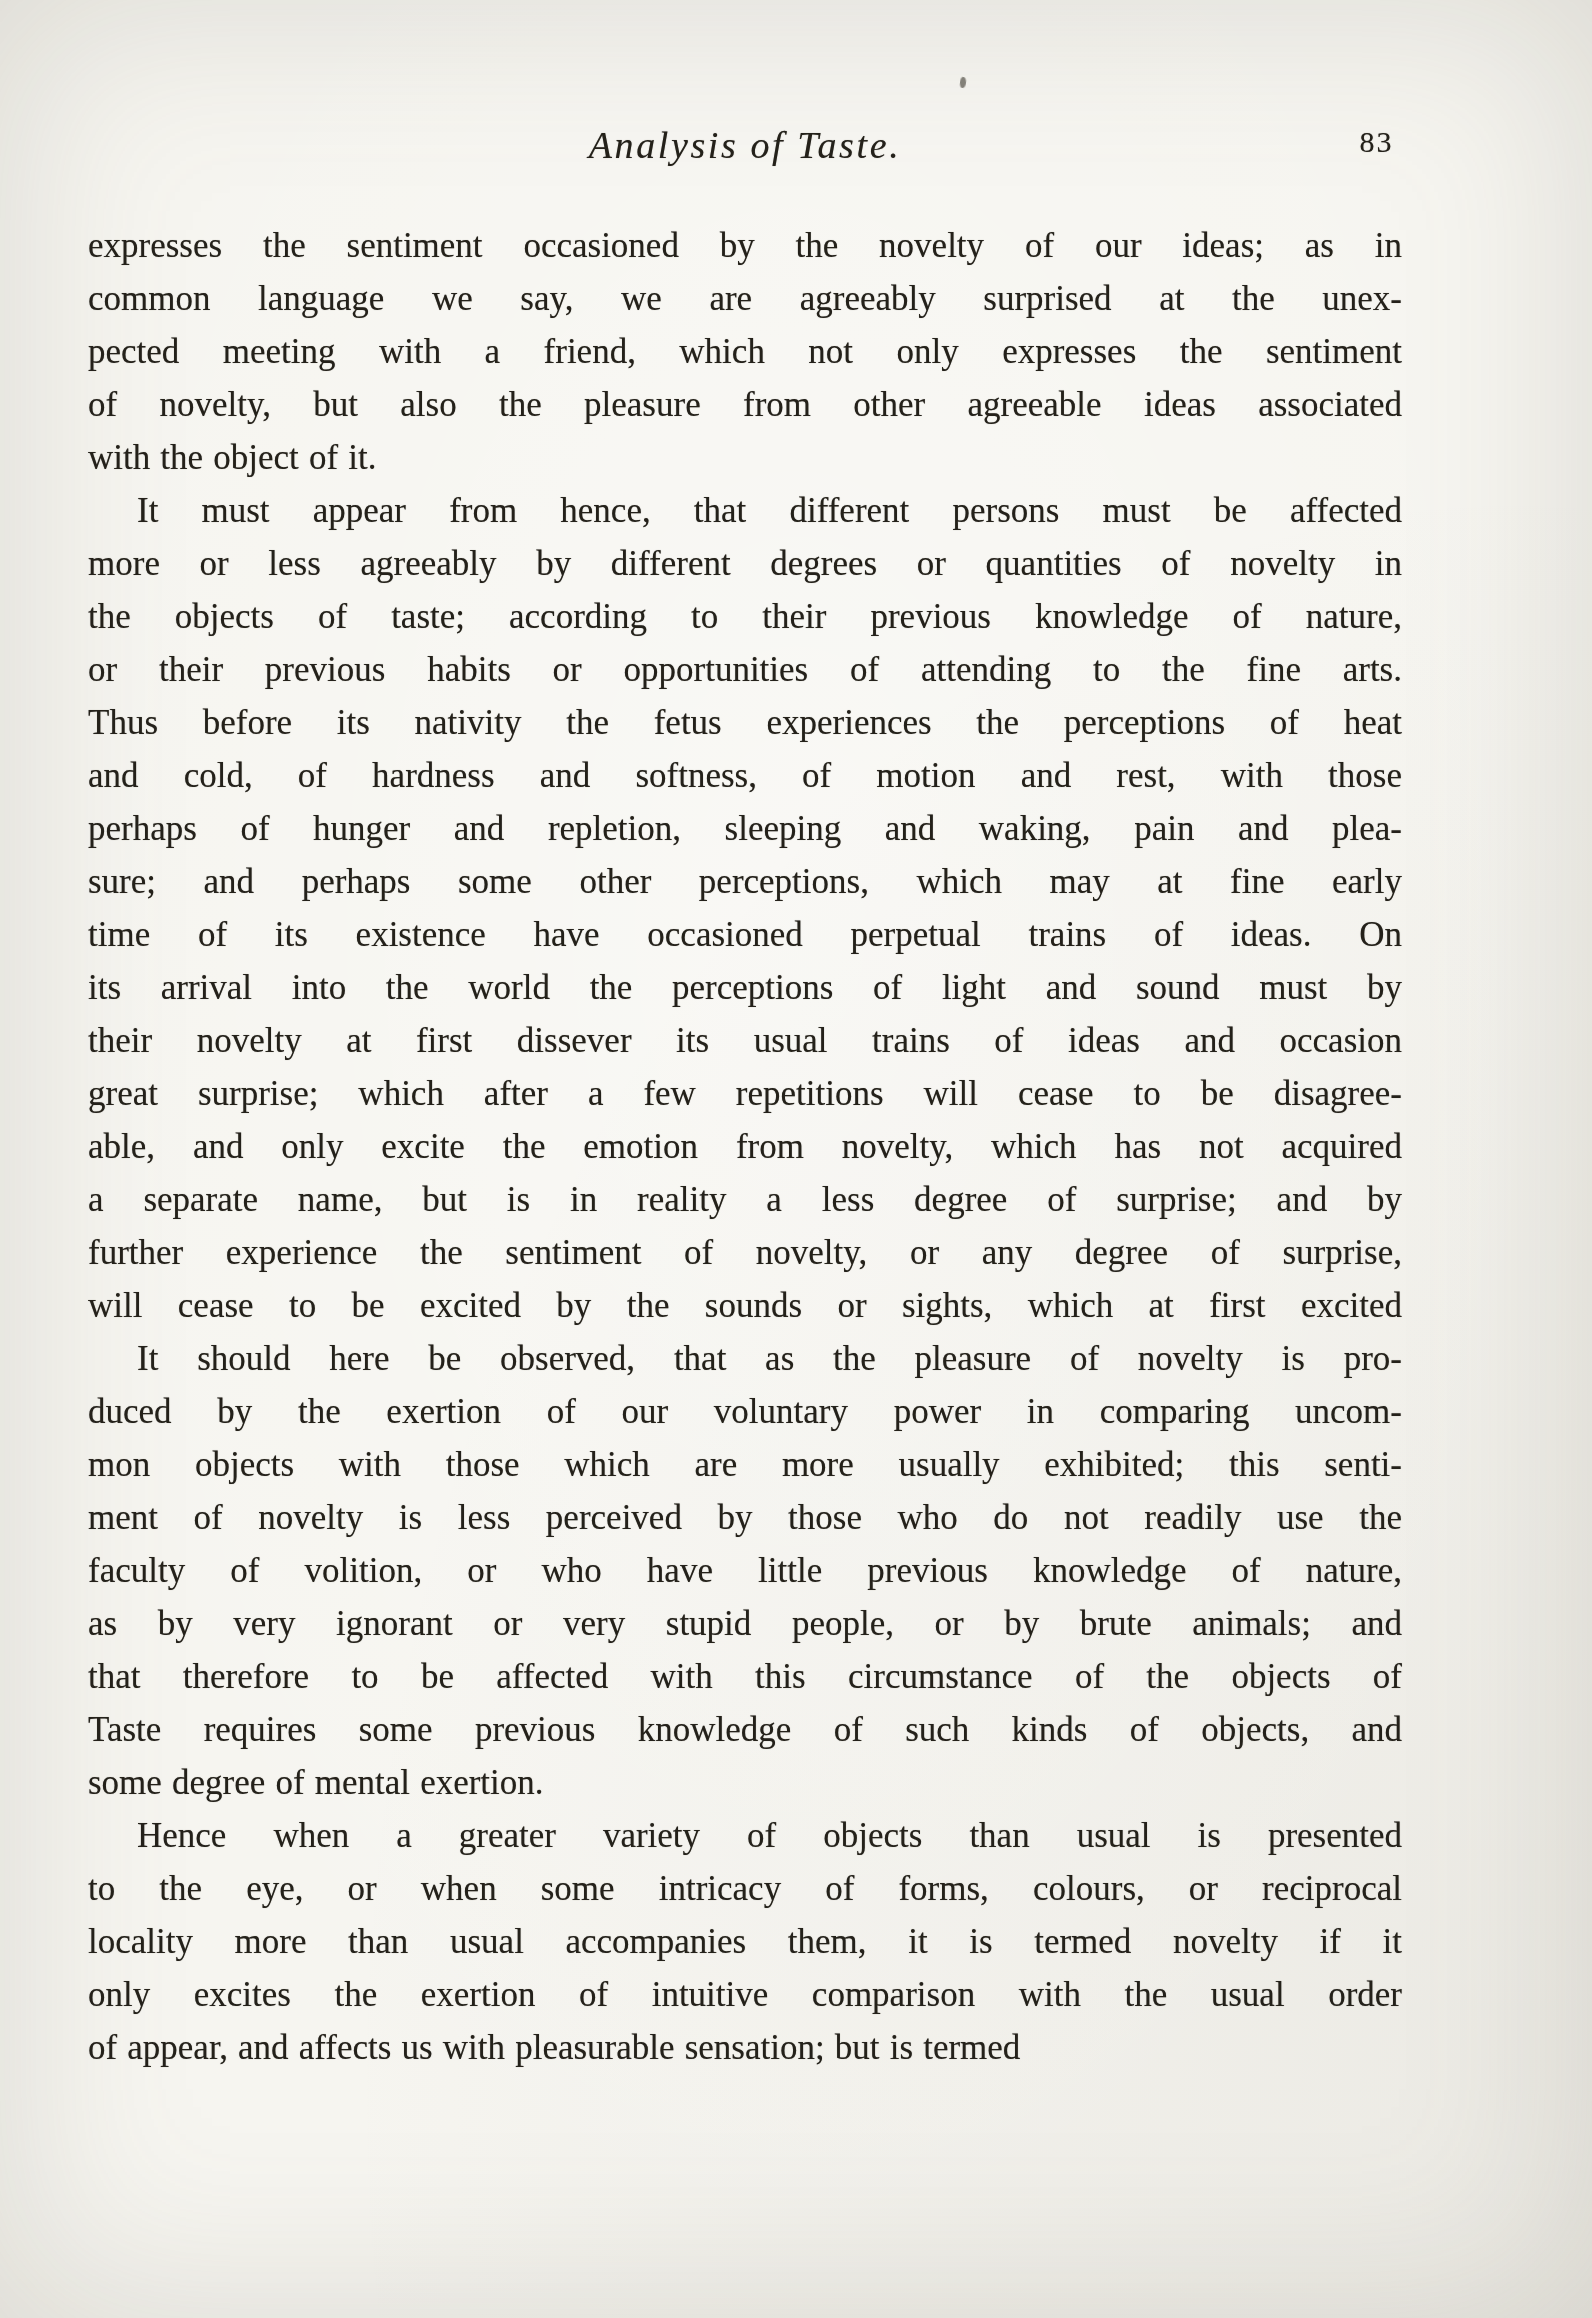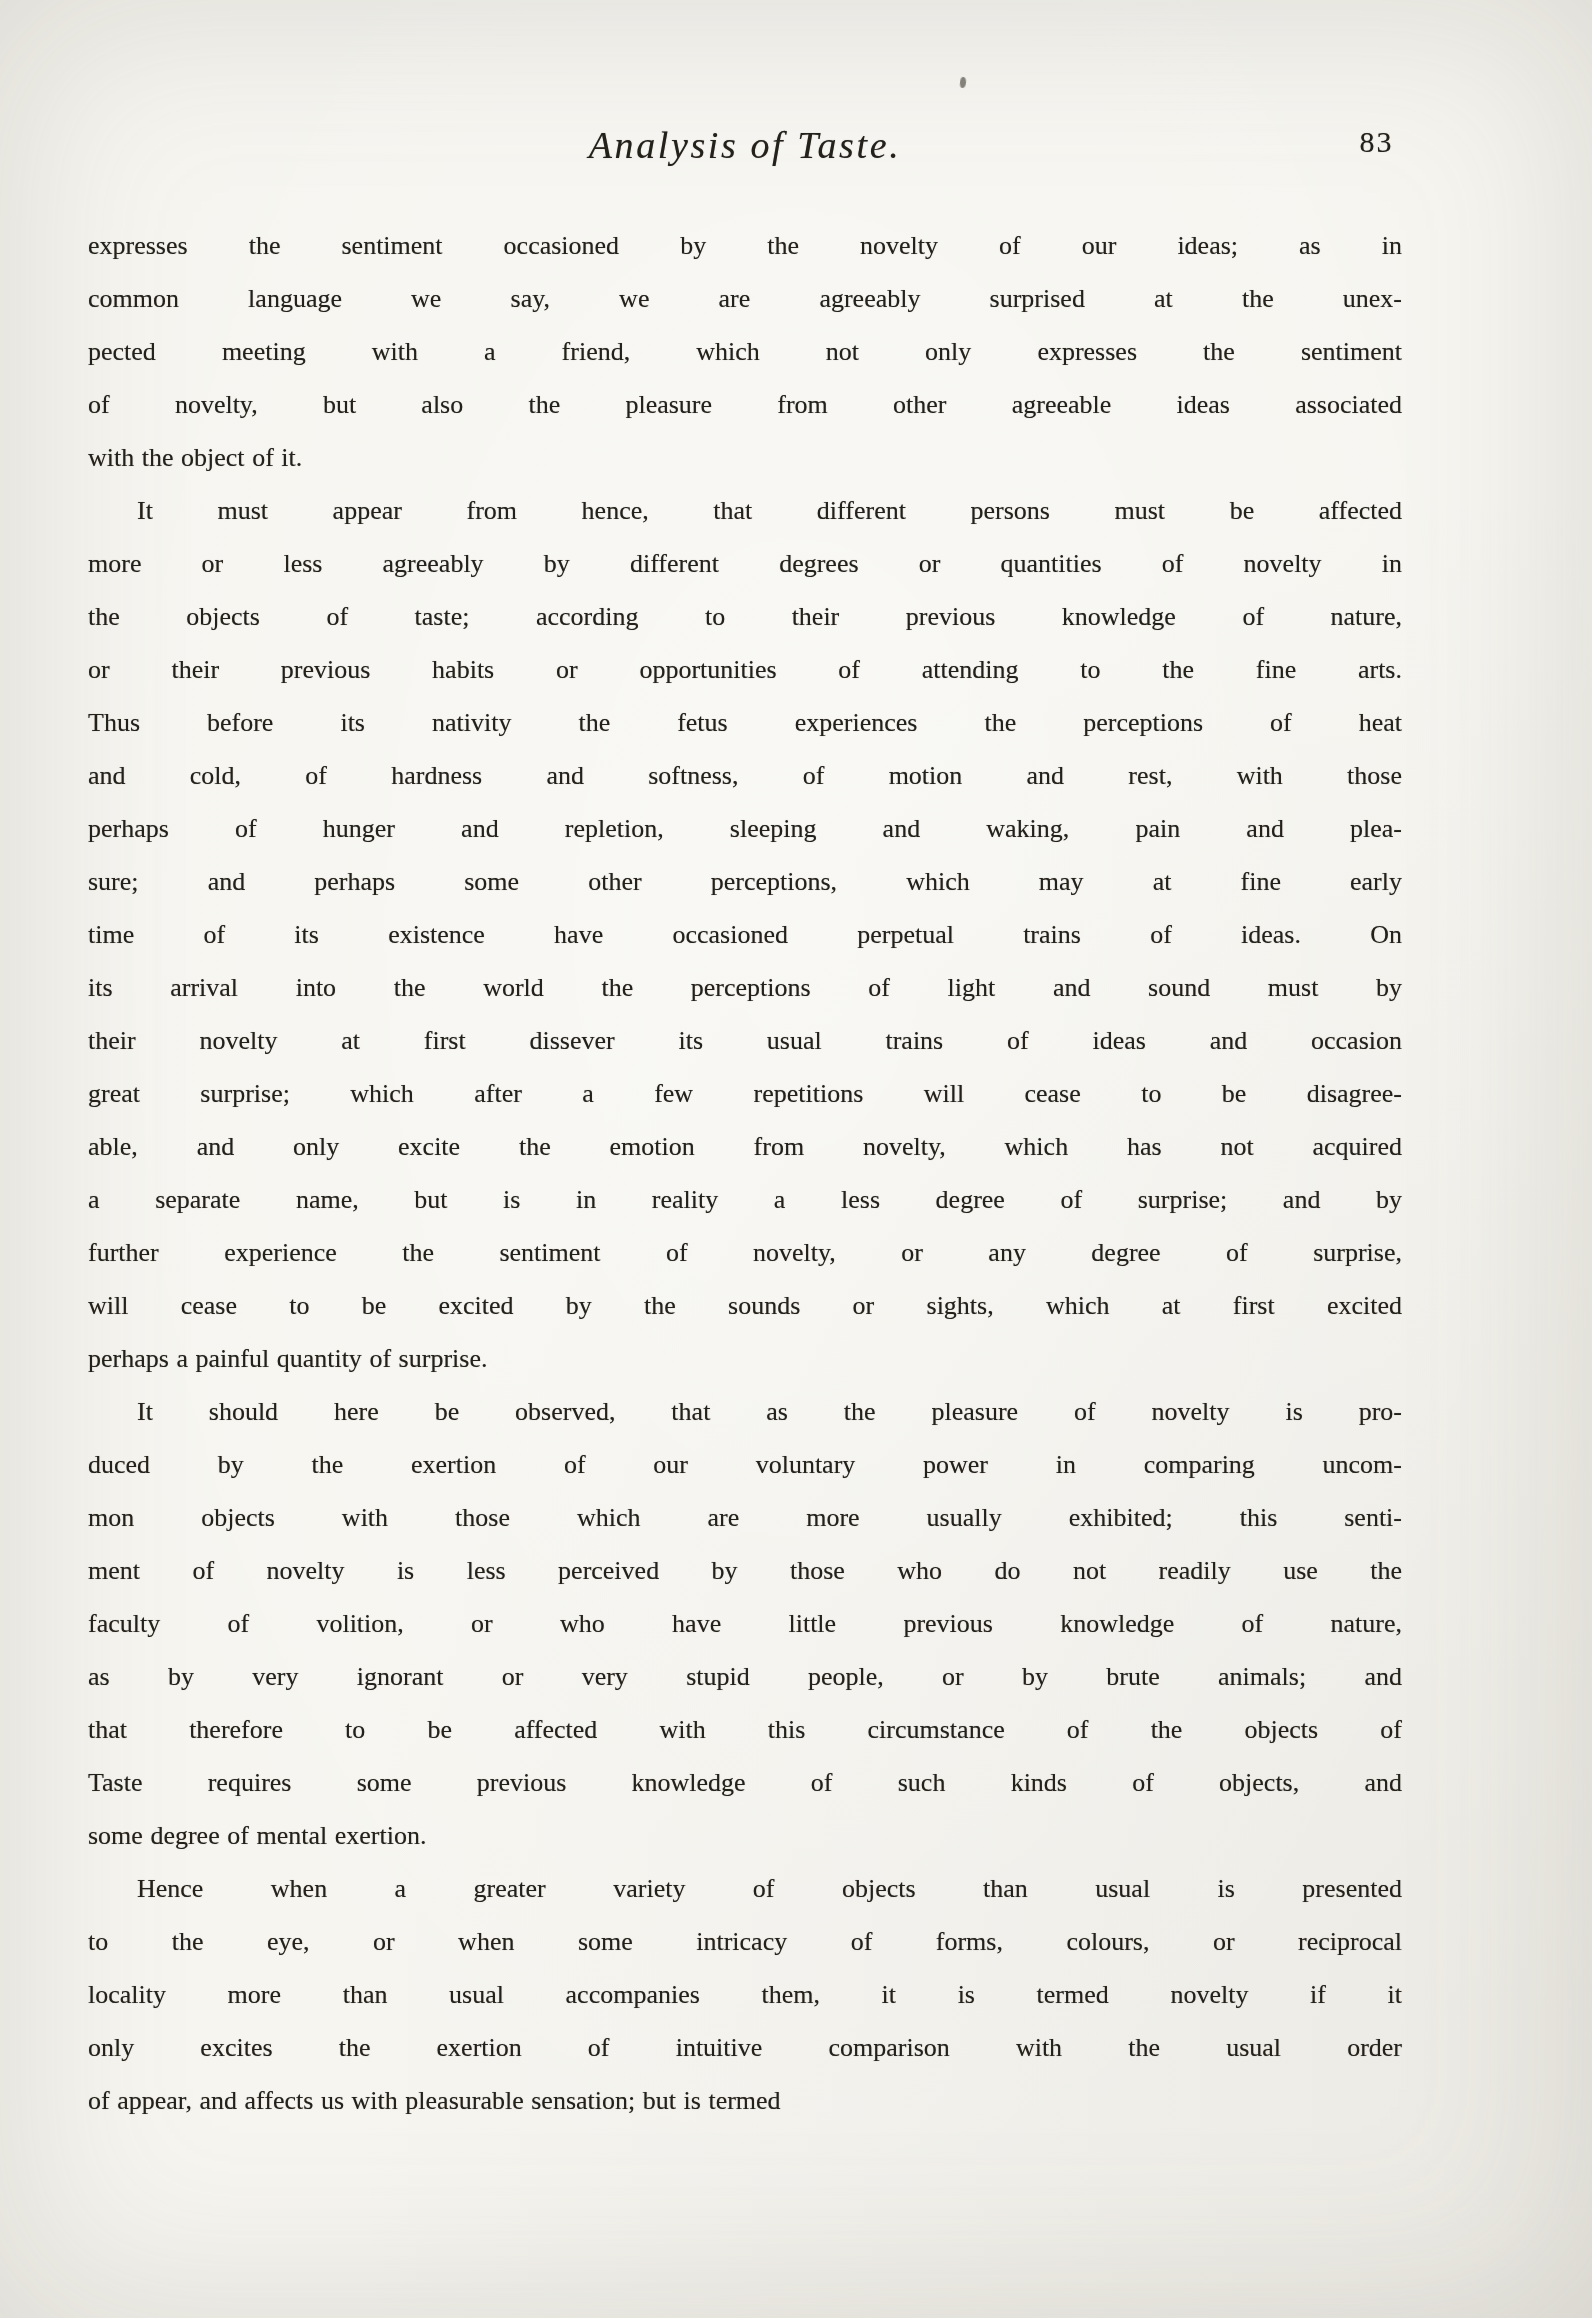--- a/index.html
+++ b/index.html
@@ -53,21 +53,21 @@
     text-shadow: 0 0 0.9px rgba(36, 33, 26, 0.45);
   }
   .body-text {
     width: 100%;
   }
   .para {
     margin: 0;
     padding: 0;
   }
   .line {
-    font-size: 26px;
+    font-size: 35px;
     line-height: 53px;
     width: 100%;
     text-align: justify;
     text-align-last: justify;
     word-spacing: 0.04em;
     text-shadow: 0 0 0.9px rgba(36, 33, 26, 0.42);
   }
   .line.last {
     text-align-last: left;
   }
@@ -114,21 +114,20 @@
           <div class="line">perhaps of hunger and repletion, sleeping and waking, pain and plea-</div>
           <div class="line">sure; and perhaps some other perceptions, which may at fine early</div>
           <div class="line">time of its existence have occasioned perpetual trains of ideas.  On</div>
           <div class="line">its arrival into the world the perceptions of light and sound must by</div>
           <div class="line">their novelty at first dissever its usual trains of ideas and occasion</div>
           <div class="line">great surprise; which after a few repetitions will cease to be disagree-</div>
           <div class="line">able, and only excite the emotion from novelty, which has not acquired</div>
           <div class="line">a separate name, but is in reality a less degree of surprise; and by</div>
           <div class="line">further experience the sentiment of novelty, or any degree of surprise,</div>
           <div class="line">will cease to be excited by the sounds or sights, which at first excited</div>
-          <div class="line last">perhaps a painful quantity of surprise.</div>
         </div>
         <div class="para">
           <div class="line indent">It should here be observed, that as the pleasure of novelty is pro-</div>
           <div class="line">duced by the exertion of our voluntary power in comparing uncom-</div>
           <div class="line">mon objects with those which are more usually exhibited; this senti-</div>
           <div class="line">ment of novelty is less perceived by those who do not readily use the</div>
           <div class="line">faculty of volition, or who have little previous knowledge of nature,</div>
           <div class="line">as by very ignorant or very stupid people, or by brute animals; and</div>
           <div class="line">that therefore to be affected with this circumstance of the objects of</div>
           <div class="line">Taste requires some previous knowledge of such kinds of objects, and</div>

